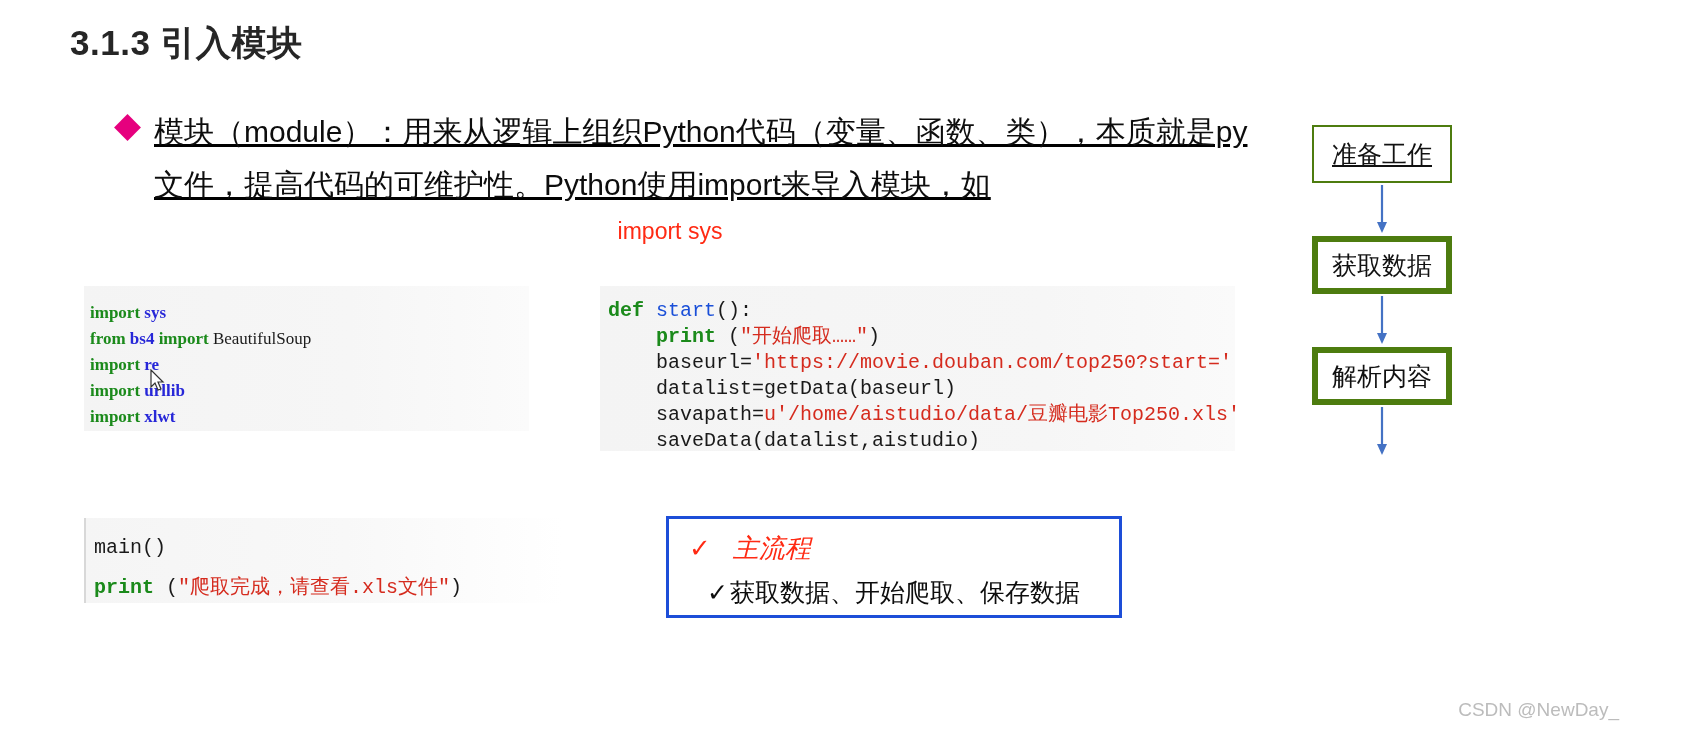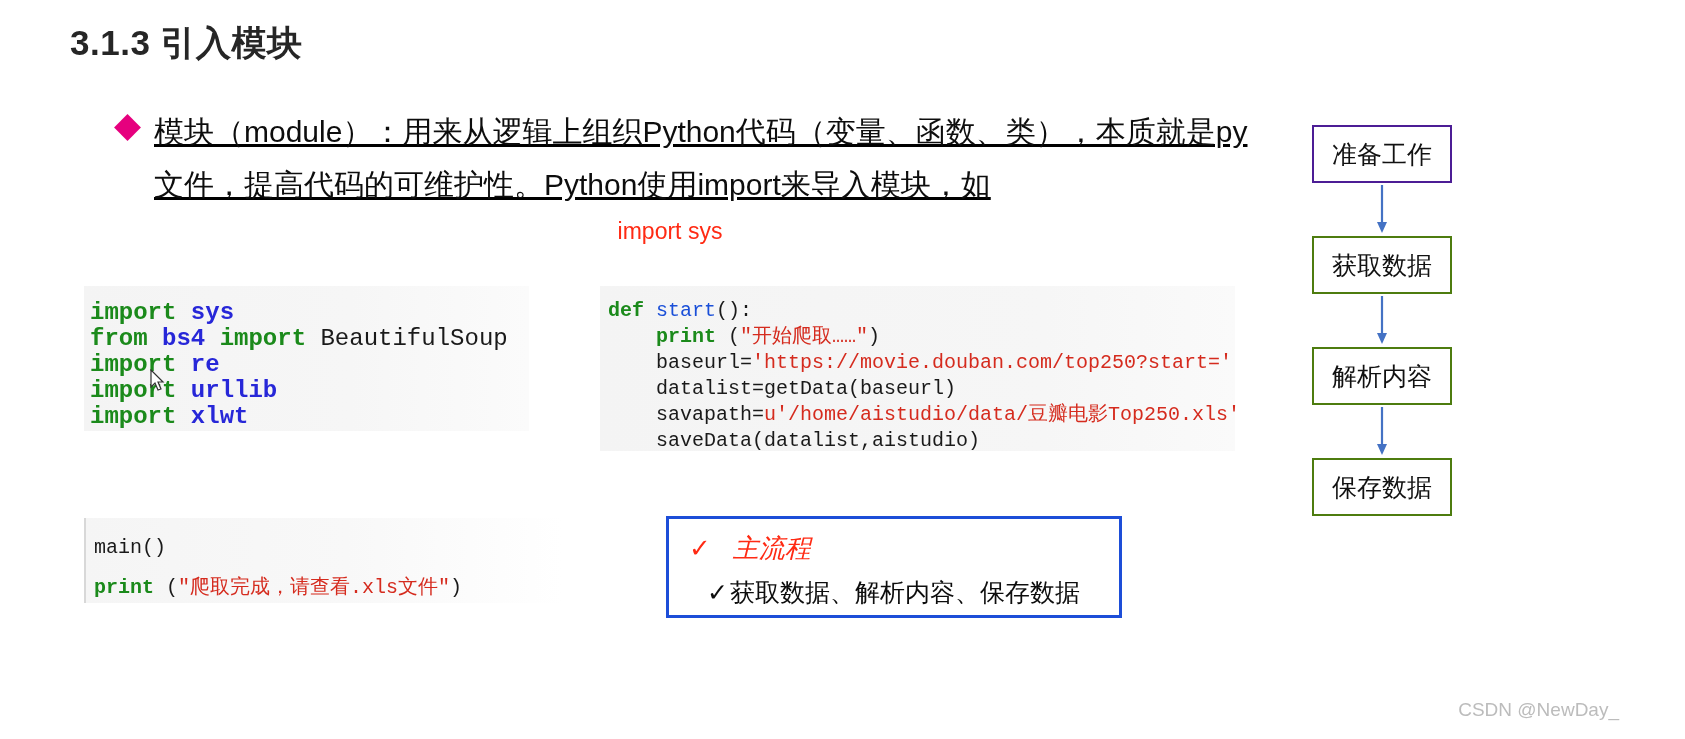--- a/index.html
+++ b/index.html
@@ -81,25 +81,26 @@
     background: #f7f7f7;
     font-family: "Liberation Mono", monospace;
     white-space: pre;
     color: #1a1a1a;
   }
   #code-imports {
     left: 84px;
     top: 286px;
     width: 445px;
     height: 145px;
-    font-size: 24px;
+    font-size: 17px;
     line-height: 26px;
     padding: 14px 0 0 6px;
     box-sizing: border-box;
     background: linear-gradient(90deg,#f4f4f4 0%, #f6f6f6 60%, #fbfbfb 100%);
+    font-family: Liberation Serif, serif;
   }
   #code-main {
     left: 600px;
     top: 286px;
     width: 635px;
     height: 165px;
     font-size: 20px;
     line-height: 26px;
     padding: 12px 0 0 8px;
     box-sizing: border-box;
@@ -182,22 +183,22 @@
     height: 58px;
     box-sizing: border-box;
     display: flex;
     align-items: center;
     justify-content: center;
     font-size: 25px;
     color: #111111;
     background: #ffffff;
     font-family: "Liberation Sans", sans-serif;
   }
-  .flow-node.first { border: 2px solid #4c1d95; }
-  .flow-node.blue  { border: 2px solid #4d7c0f; }
+  .flow-node.first { border: 2px solid #4d7c0f; text-decoration: underline; }
+  .flow-node.blue  { border: 6px solid #4d7c0f; }
   .flow-arrow {
     width: 140px;
     height: 53px;
     display: flex;
     align-items: center;
     justify-content: center;
   }
 
   
   .watermark {
@@ -239,21 +240,21 @@
 <span class="plain">    baseurl=</span><span class="str">'https://movie.douban.com/top250?start='</span>
 <span class="plain">    datalist=getData(baseurl)</span>
 <span class="plain">    savapath=</span><span class="str">u'/home/aistudio/data/豆瓣电影Top250.xls'</span>
 <span class="plain">    saveData(datalist,aistudio)</span></div>
 
   <div class="code-block" id="code-run"><span class="plain">main()</span>
 <span class="kw">print</span><span class="plain"> (</span><span class="str">"爬取完成，请查看.xls文件"</span><span class="plain">)</span></div>
 
   <div class="red-box">
     <div class="red-box-line1"><span class="tick">✓</span><span>主流程</span></div>
-    <div class="red-box-line2"><span class="tick2">✓</span><span>获取数据、解析内容、保存数据</span></div>
+    <div class="red-box-line2"><span class="tick2">✓</span><span>获取数据、开始爬取、保存数据</span></div>
   </div>
 
   <div class="flow">
     <div class="flow-node first">准备工作</div>
     <div class="flow-arrow">
       <svg width="14" height="50" viewBox="0 0 14 50">
         <line x1="7" y1="0" x2="7" y2="38" stroke="#4472C4" stroke-width="2.2"></line>
         <polygon points="7,48 2,37 12,37" fill="#4472C4"></polygon>
       </svg>
     </div>
@@ -264,18 +265,17 @@
         <polygon points="7,48 2,37 12,37" fill="#4472C4"></polygon>
       </svg>
     </div>
     <div class="flow-node blue">解析内容</div>
     <div class="flow-arrow">
       <svg width="14" height="50" viewBox="0 0 14 50">
         <line x1="7" y1="0" x2="7" y2="38" stroke="#4472C4" stroke-width="2.2"></line>
         <polygon points="7,48 2,37 12,37" fill="#4472C4"></polygon>
       </svg>
     </div>
-    <div class="flow-node blue">保存数据</div>
   </div>
 
   <div class="watermark">CSDN @NewDay_</div>
 
 </div>
 
 </body></html>

